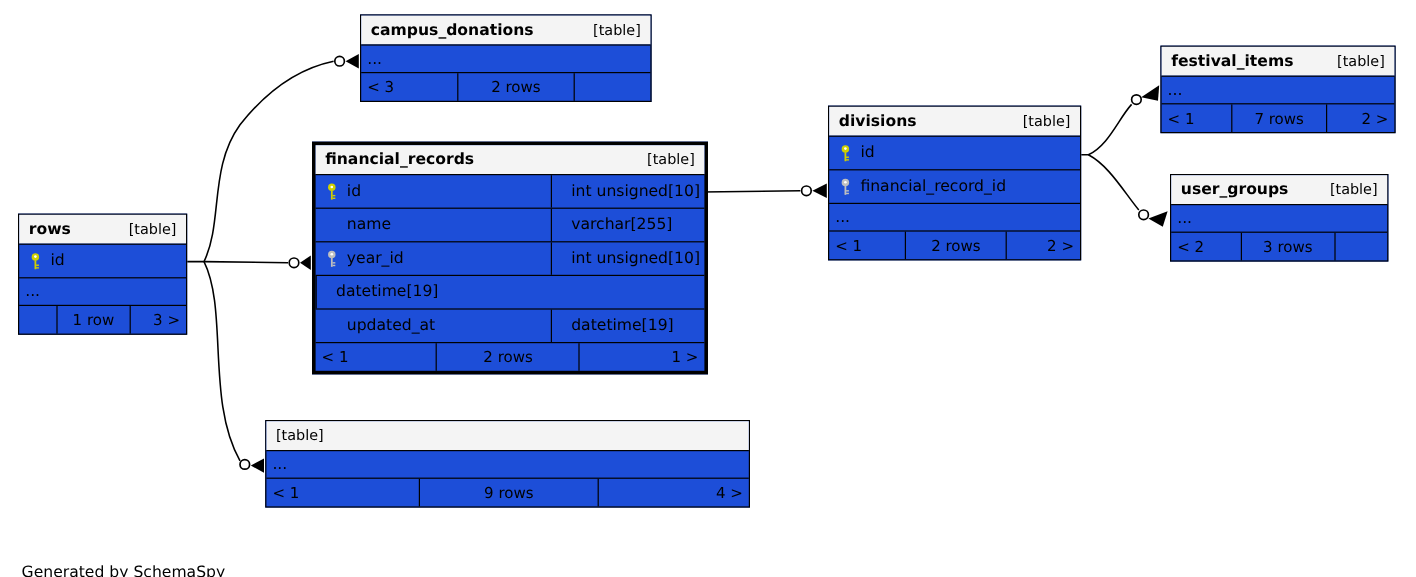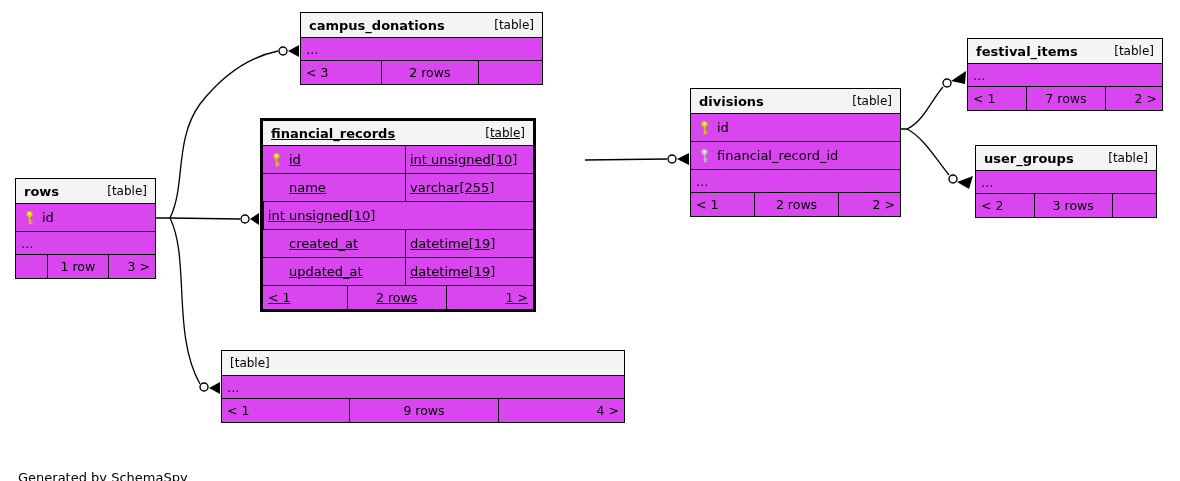--- a/index.html
+++ b/index.html
@@ -5,34 +5,34 @@
   :root{
     --pk:#cfcf00;
     --fk:#bfbfbf;
     --header-bg:#f4f4f4;
     --line:#000;
   }
   html,body{margin:0;padding:0;background:#fff;}
   body{font-family:"DejaVu Sans","Liberation Sans",sans-serif;color:#000;}
   #stage{position:relative;width:1180px;height:481px;background:#fff;overflow:hidden;}
   #wires{position:absolute;left:0;top:0;z-index:1;}
-  .dbtable{position:absolute;z-index:2;background:#d946ef;border:1.5px solid var(--line);box-sizing:border-box;}
+  .dbtable{position:absolute;z-index:2;background:#1d4ed8;border:1.5px solid var(--line);box-sizing:border-box;}
   .dbtable.focus{border-width:3px;}
   .thead{display:flex;align-items:center;justify-content:space-between;height:24px;
          background:var(--header-bg);padding:0 8px;cursor:pointer;}
   .tname{font-weight:bold;font-size:13px;}
   .ttag{font-size:12px;font-weight:normal;}
   .row{display:flex;align-items:center;border-top:1px solid var(--line);box-sizing:border-box;}
   .row.col{height:28px;}
   .row.dots{height:23px;padding:0 0 0 5px;font-size:13px;}
   .namecell{display:flex;align-items:center;flex:1 1 auto;padding-left:8px;height:100%;box-sizing:border-box;}
   .keyslot{width:18px;display:inline-flex;align-items:center;flex:0 0 18px;}
   .colname{font-size:13px;}
   .typecell{flex:0 0 128px;border-left:1px solid var(--line);height:100%;
-            display:flex;align-items:center;padding-left:4px;font-size:13px;box-sizing:border-box;}
+            display:flex;align-items:center;padding-left:16px;font-size:13px;box-sizing:border-box;}
   .tfoot{display:flex;height:24px;border-top:1px solid var(--line);font-size:12.5px;box-sizing:border-box;}
   .fcell{display:flex;align-items:center;box-sizing:border-box;height:100%;}
   .fcell.l{justify-content:flex-start;padding-left:5px;}
   .fcell.c{justify-content:center;border-left:1px solid var(--line);border-right:1px solid var(--line);}
   .fcell.r{justify-content:flex-end;padding-right:5px;}
   .key-icon{width:11px;height:15px;}
   .key-icon.pk{color:var(--pk);}
   .key-icon.fk{color:var(--fk);}
   #credit{position:absolute;left:18px;top:452px;font-size:13px;z-index:2;margin-top:18px;}
   .wire{fill:none;stroke:var(--line);stroke-width:1.3;}
@@ -83,21 +83,21 @@
       <span class="ttag">[table]</span>
     </div>
     <div class="row dots">...</div>
     <div class="tfoot">
       <span class="fcell l" style="flex:0 0 33%;">&lt; 3</span>
       <span class="fcell c" style="flex:0 0 41%;">2 rows</span>
       <span class="fcell r" style="flex:1 1 auto;"></span>
     </div>
   </div>
 
-  <div class="dbtable focus" style="left:260px;top:118px;width:276px;text-decoration:underline;">
+  <div class="dbtable focus" style="left:260px;top:118px;width:330px;">
     <div class="thead">
       <span class="tname">financial_records</span>
       <span class="ttag">[table]</span>
     </div>
     <div class="row col">
       <div class="namecell">
         <span class="keyslot">
             <svg class="key-icon pk" viewBox="0 0 12 16">
               <circle cx="6" cy="4.3" r="3.4" fill="currentColor"></circle>
               <circle cx="6" cy="4" r="1.2" fill="#fff"></circle>
@@ -111,27 +111,35 @@
       <div class="typecell">int unsigned[10]</div>
     </div>
     <div class="row col">
       <div class="namecell">
         <span class="keyslot"></span>
         <span class="colname">name</span>
       </div>
       <div class="typecell">varchar[255]</div>
     </div>
     <div class="row col">
+      <div class="namecell">
+        <span class="keyslot">
+            <svg class="key-icon fk" viewBox="0 0 12 16">
+              <circle cx="6" cy="4.3" r="3.4" fill="currentColor"></circle>
+              <circle cx="6" cy="4" r="1.2" fill="#fff"></circle>
+              <rect x="5.2" y="7.3" width="1.6" height="8.2" fill="currentColor"></rect>
+              <rect x="6.6" y="11.2" width="2.6" height="1.3" fill="currentColor"></rect>
+              <rect x="6.6" y="13.6" width="2.6" height="1.3" fill="currentColor"></rect>
+            </svg>
+          </span>
+        <span class="colname">year_id</span>
+      </div>
       <div class="typecell">int unsigned[10]</div>
     </div>
     <div class="row col">
-      <div class="namecell">
-        <span class="keyslot"></span>
-        <span class="colname">created_at</span>
-      </div>
       <div class="typecell">datetime[19]</div>
     </div>
     <div class="row col">
       <div class="namecell">
         <span class="keyslot"></span>
         <span class="colname">updated_at</span>
       </div>
       <div class="typecell">datetime[19]</div>
     </div>
     <div class="tfoot">

